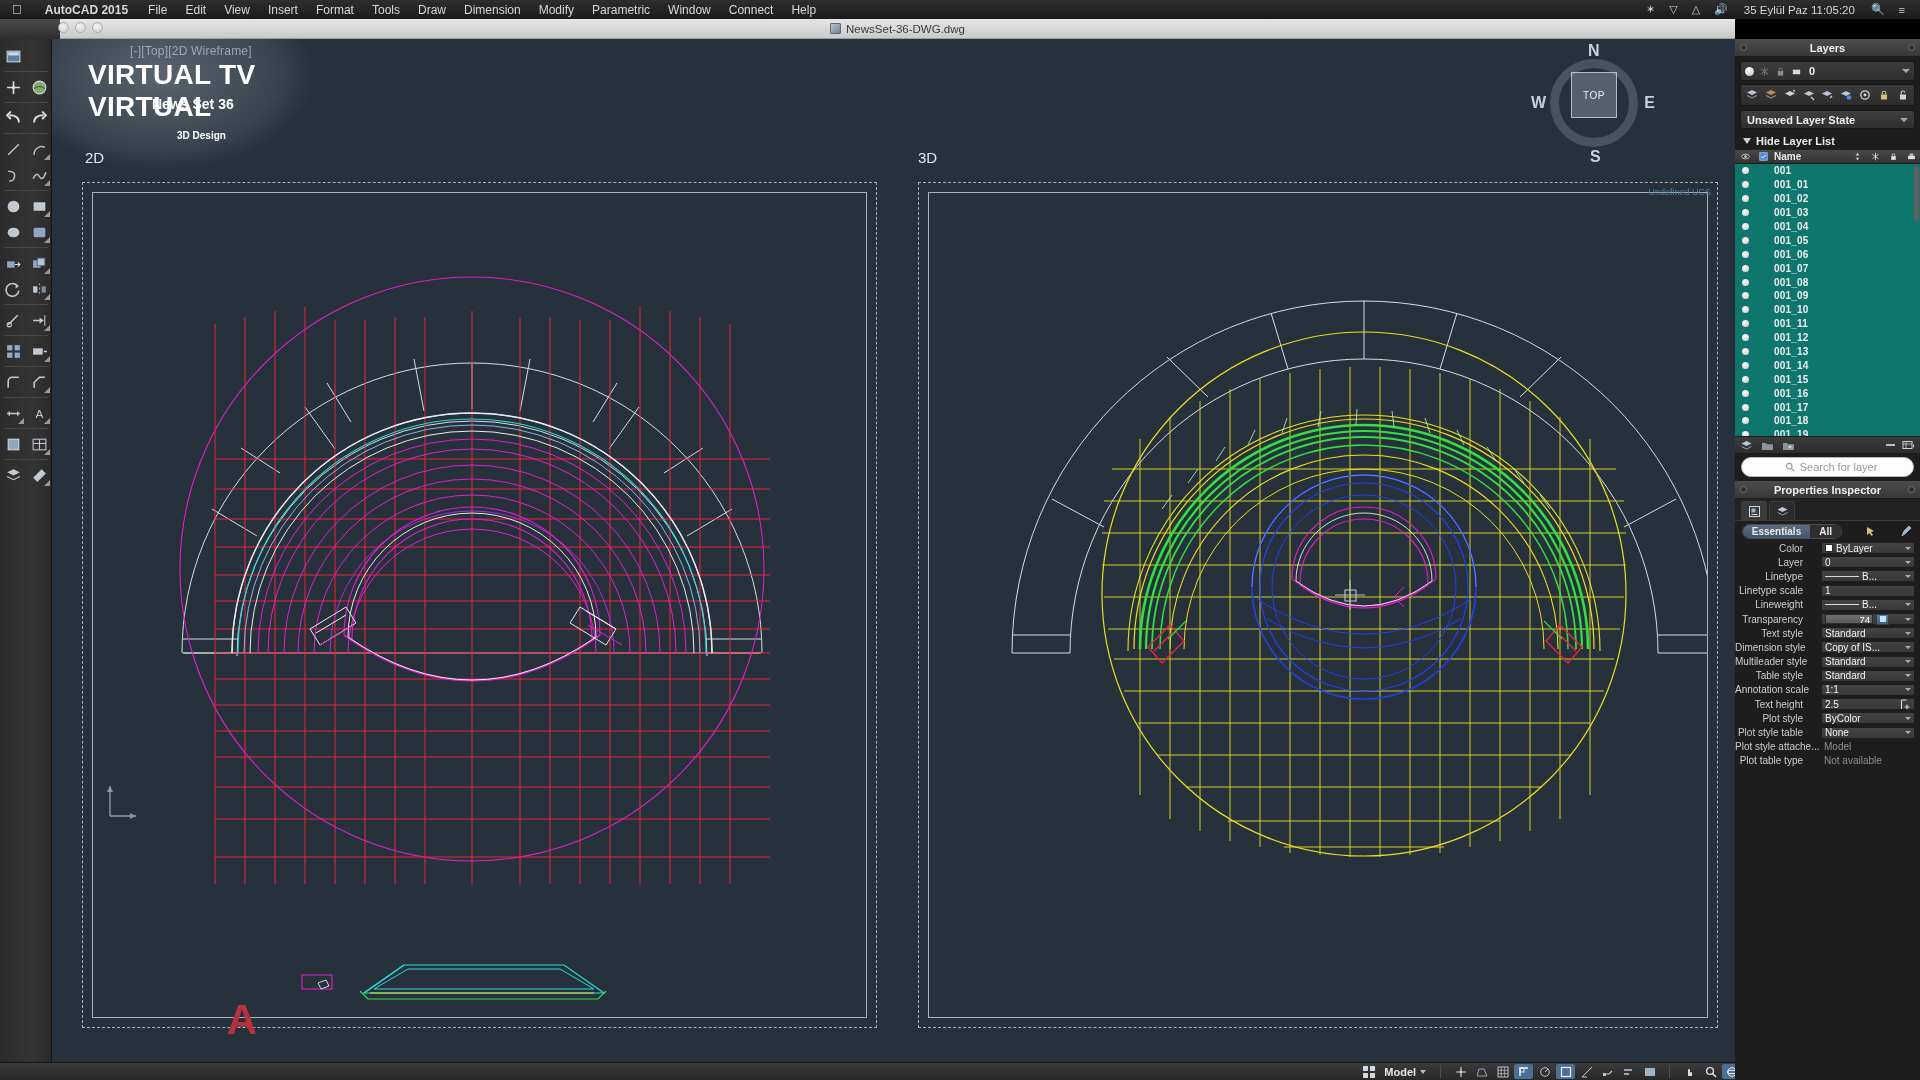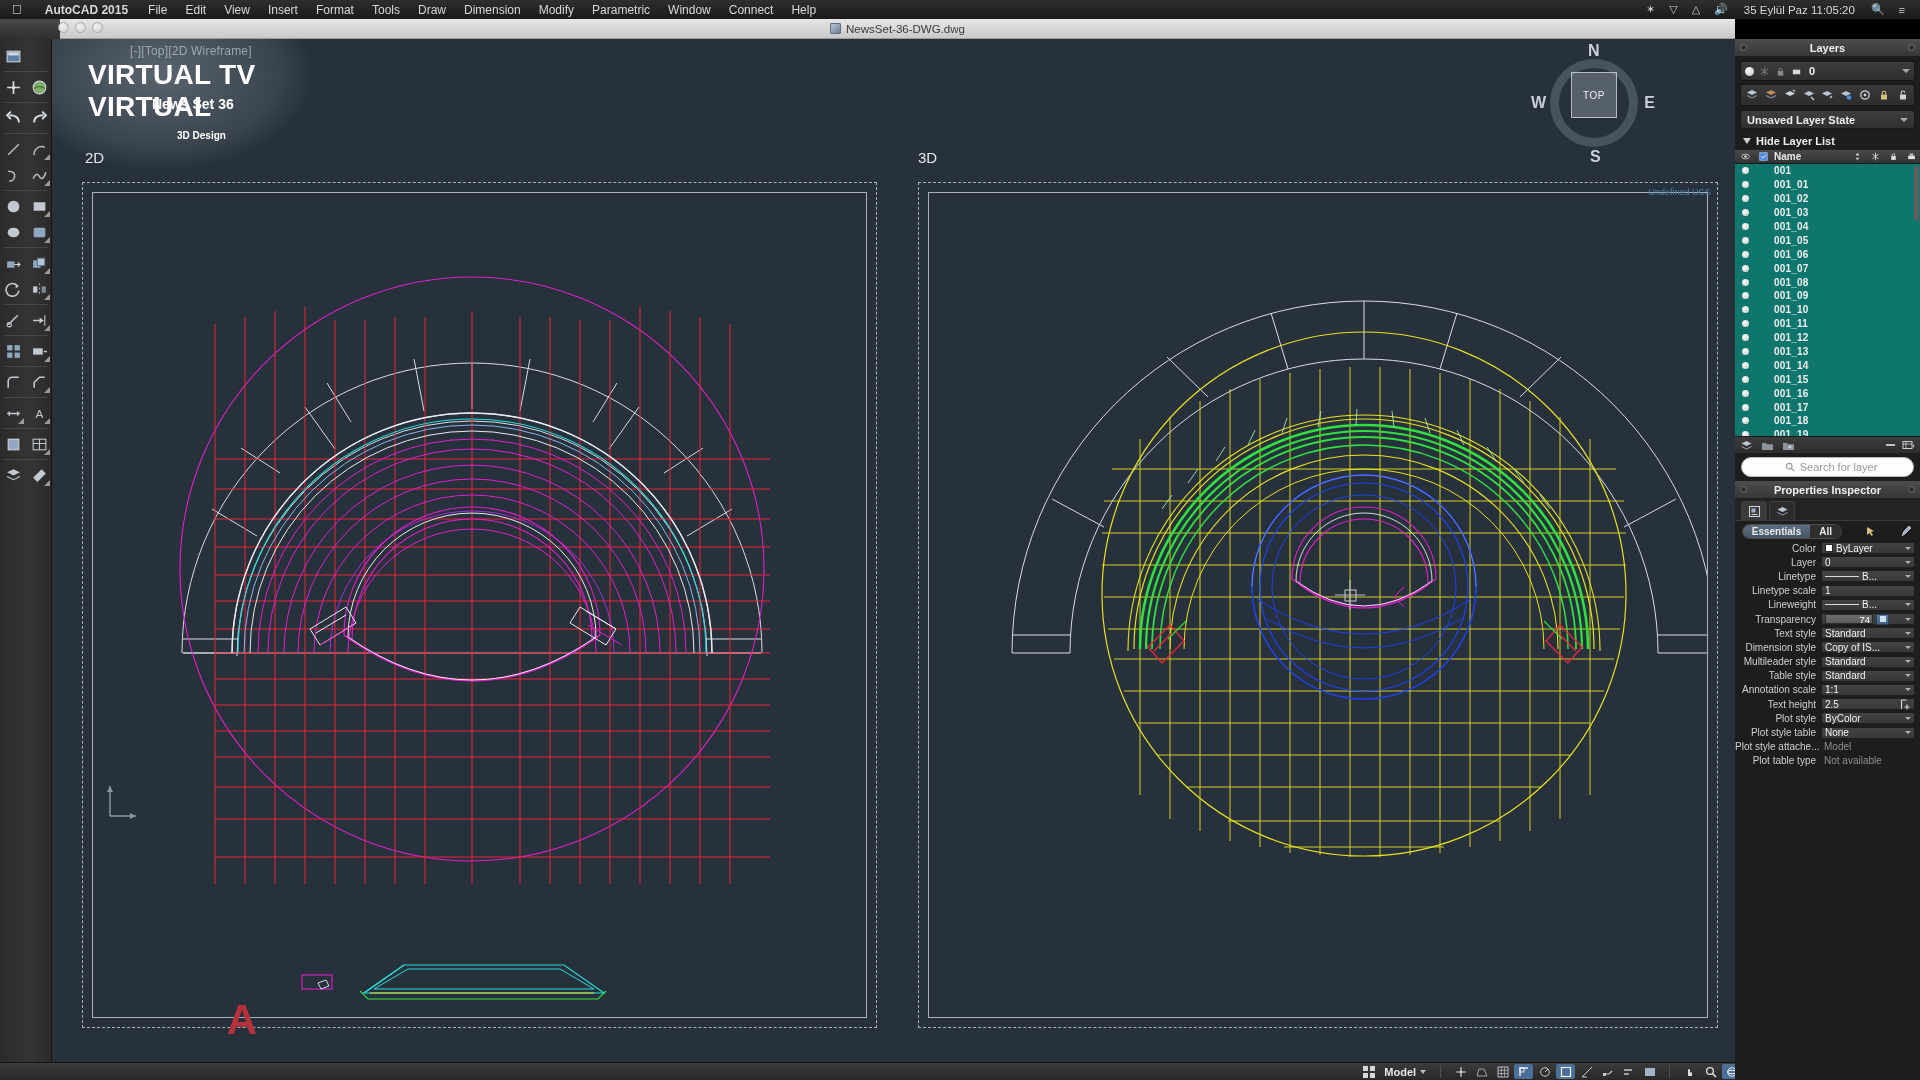--- a/index.html
+++ b/index.html
@@ -192,21 +192,21 @@
 
   .pi-seg{ height:20px; display:flex; align-items:center; justify-content:flex-end; gap:20px; padding:3px 6px 2px 0;}
   .segwrap{ display:flex; border:1px solid #4d4d4d; border-radius:9px; overflow:hidden; height:15px;}
   .seg{ font-size:10px; font-weight:bold; color:#e9e9e9; padding:0 9px; display:flex;align-items:center;
         background:#2f2f2f; }
   .seg.on{ background:linear-gradient(to bottom,#5c6d80,#44566b); }
   .pi-ic{ width:16px;height:15px;display:flex;align-items:center;justify-content:center;}
   .pi-ic svg{ width:13px;height:13px;display:block;}
 
   .prow{ height:14.2px; display:flex; align-items:center; }
-  .prow .lbl{ width:86px; text-align:right; font-size:10px; color:#cfcfcf; padding-right:5px;
+  .prow .lbl{ width:86px; text-align:right; font-size:10px; color:#cfcfcf; padding-right:18px;
      white-space:nowrap; overflow:hidden; }
   .prow .fld{ flex:1; margin-right:5px; height:12px; background:linear-gradient(to bottom,#434343,#383838);
      border:1px solid #1e1e1e; border-radius:2px; display:flex;align-items:center; padding:0 3px; gap:3px;}
   .prow .fld .v{ font-size:10px; color:#f2f2f2; white-space:nowrap; overflow:hidden;}
   .prow .fld .cv{ margin-left:auto; width:0;height:0;border-left:3.5px solid transparent;border-right:3.5px solid transparent;border-top:3.5px solid #aeaeae;}
   .prow .fld.plain{ background:transparent; border:none; }
   .prow .fld.plain .v{ color:#8e8e8e; }
   .prow .sw{ width:8px;height:8px;background:#fff;border:1px solid #2a2a2a;}
   .prow .ltline{ width:34px;height:1px;background:#d8d8d8; }
   .prow .transbar{ width:48px;height:10px;background:linear-gradient(to bottom,#6e6e6e,#5d5d5d);

